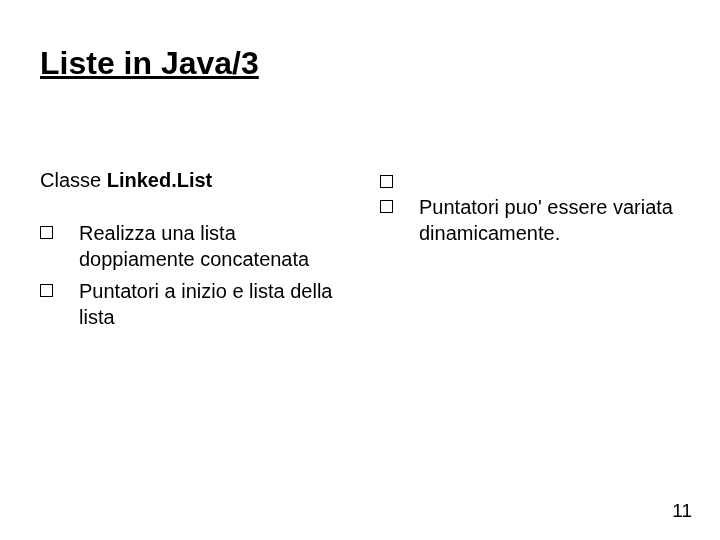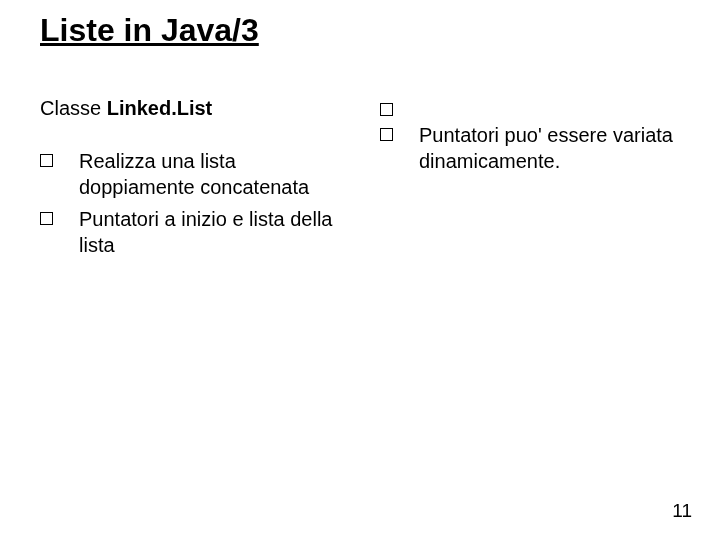--- a/index.html
+++ b/index.html
@@ -1,20 +1,20 @@
 <!DOCTYPE html>
 <html><head>
 <meta charset="utf-8">
 <style>
   * { box-sizing: border-box; margin: 0; padding: 0; }
   html, body { width: 720px; height: 540px; background: #fff; font-family: Arial, Helvetica, sans-serif; color: #000; }
-  .slide { position: relative; width: 720px; height: 540px; padding: 12px 40px 24px 40px; }
+  .slide { position: relative; width: 720px; height: 540px; padding: 45px 40px 24px 40px; }
   .title { font-size: 32px; text-decoration: underline; margin-bottom: 48px; }
   .cols { display: flex; gap: 40px; }
-  .col { flex: 1; }
+  .col { flex: 1; margin-top: 39px; }
   .subhead { font-size: 20px; margin-bottom: 28px; }
   .subhead .bold { font-weight: bold; }
   ul { list-style: none; }
   li { display: flex; align-items: flex-start; font-size: 20px; line-height: 1.3; margin-bottom: 6px; gap: 16px; }
   .bullet { display: inline-block; width: 13px; height: 13px; border: 1.5px solid #000; flex: 0 0 13px; margin-top: 6px; margin-right: 10px; }
   .pagenum { position: absolute; right: 28px; bottom: 18px; font-size: 19px; }
 </style>
 </head>
 <body>
 

